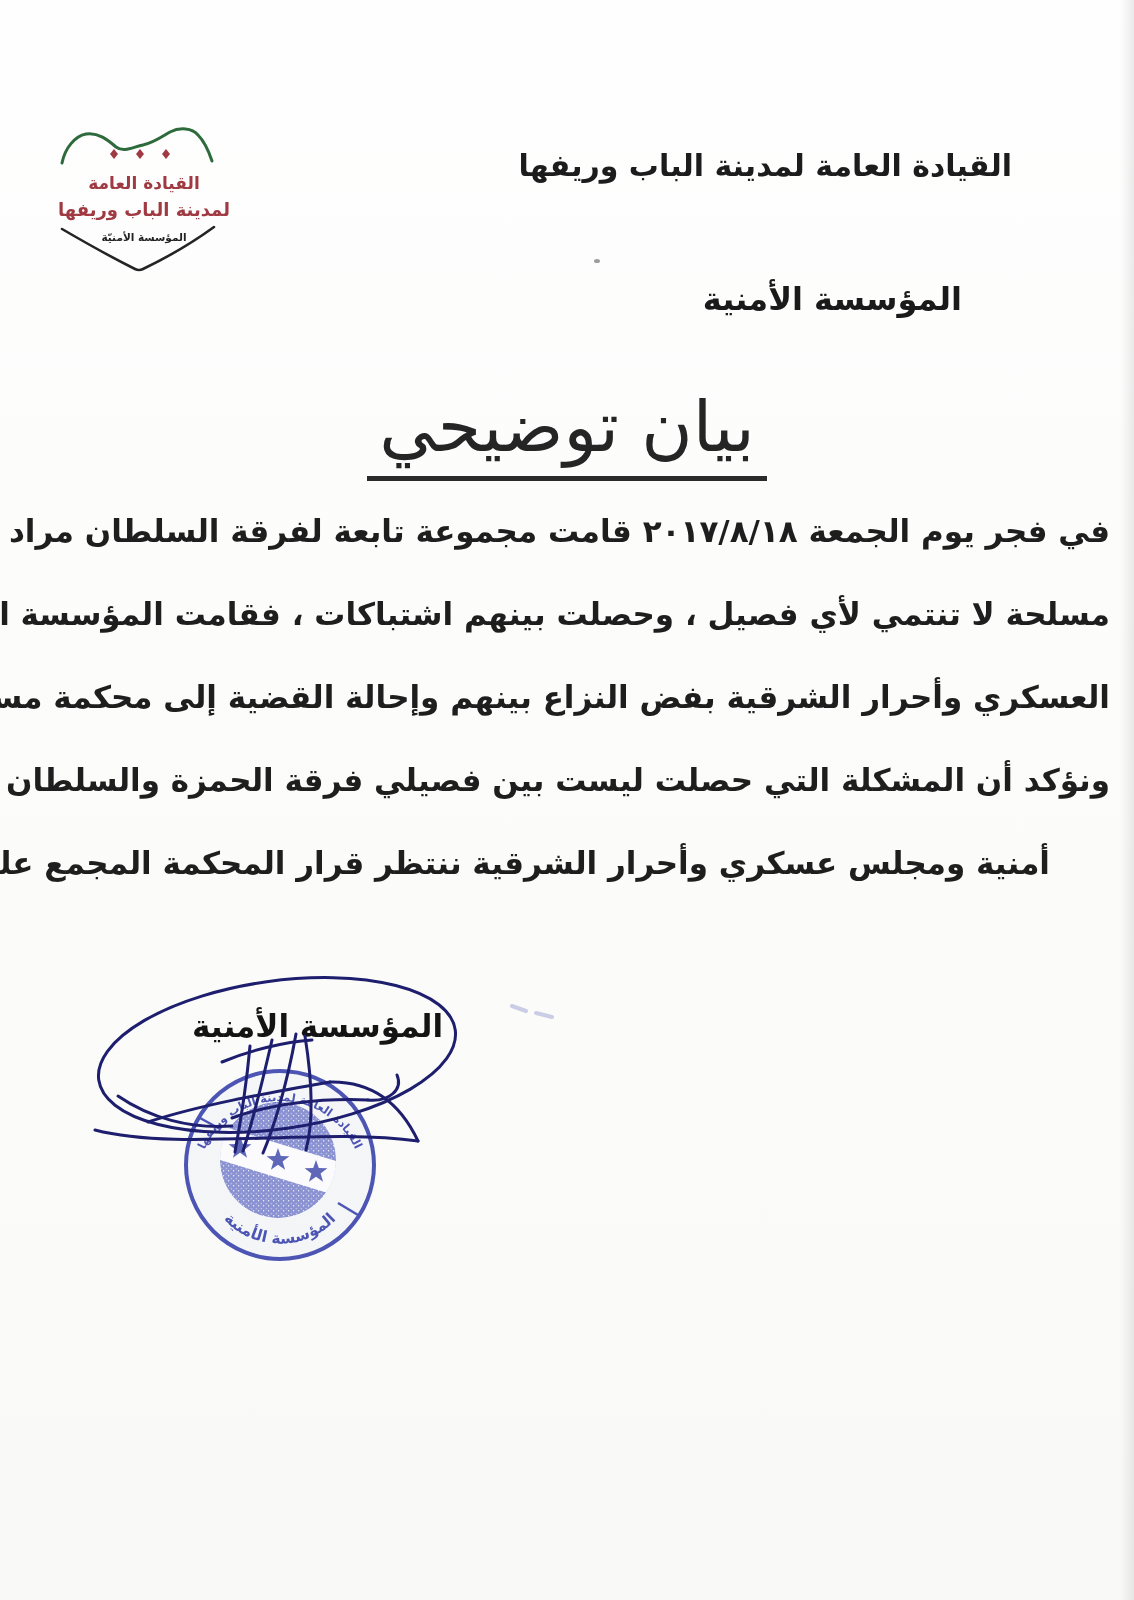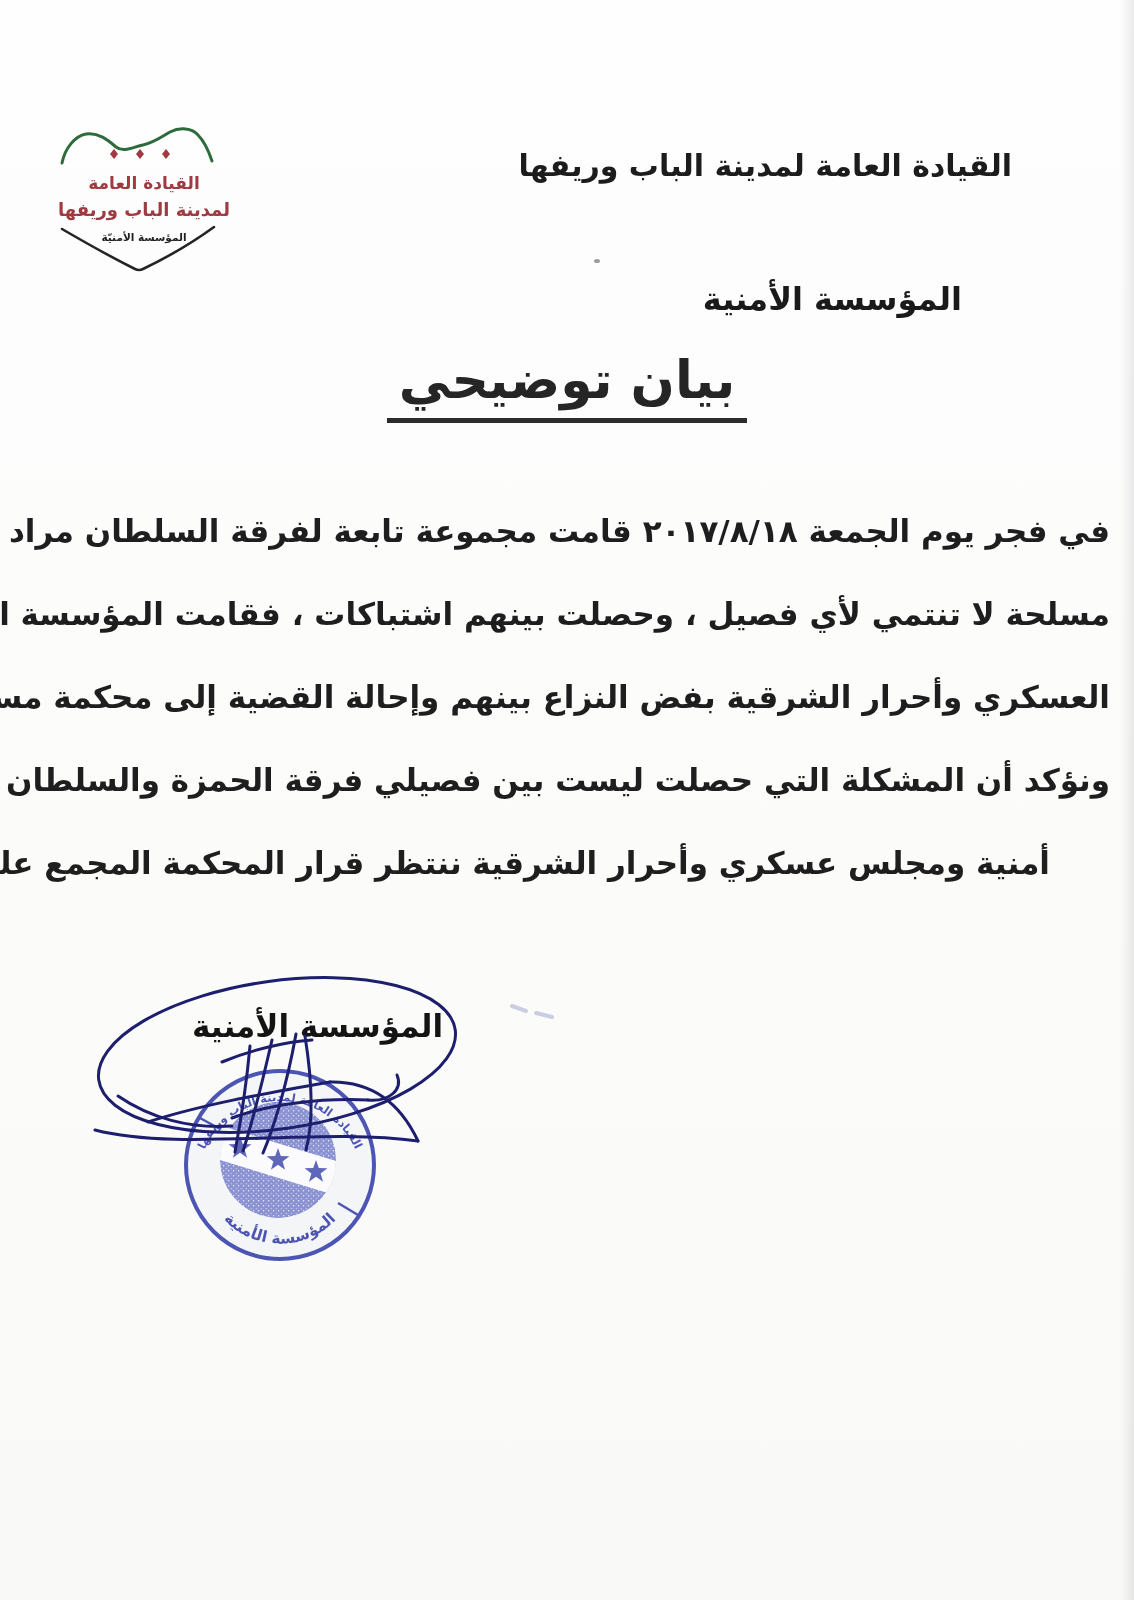--- a/index.html
+++ b/index.html
@@ -67,26 +67,27 @@
   .title-wrap {
     position: absolute;
     top: 350px;
     left: 0;
     width: 100%;
     text-align: center;
   }
   .doc-title {
     display: inline-block;
     direction: rtl;
-    font-size: 52px;
-    font-weight: 700;
+    font-size: 70px;
+    font-weight: 400;
     color: #252525;
     padding: 0 12px 8px 12px;
     border-bottom: 5px solid #2b2b2b;
     letter-spacing: 1px;
+    margin-top: 36px;
   }
 
   .body-text {
     position: absolute;
     top: 496px;
     left: 24px;
     right: 24px;
     direction: rtl;
   }
   .body-line {

